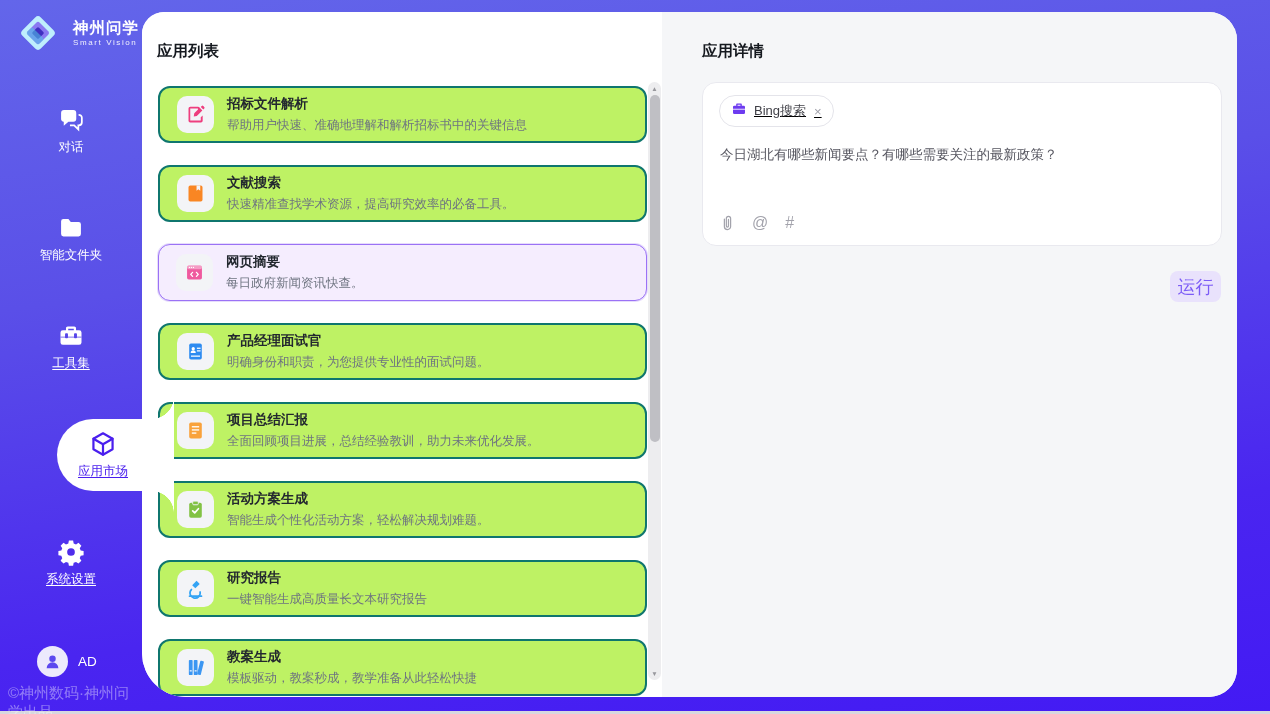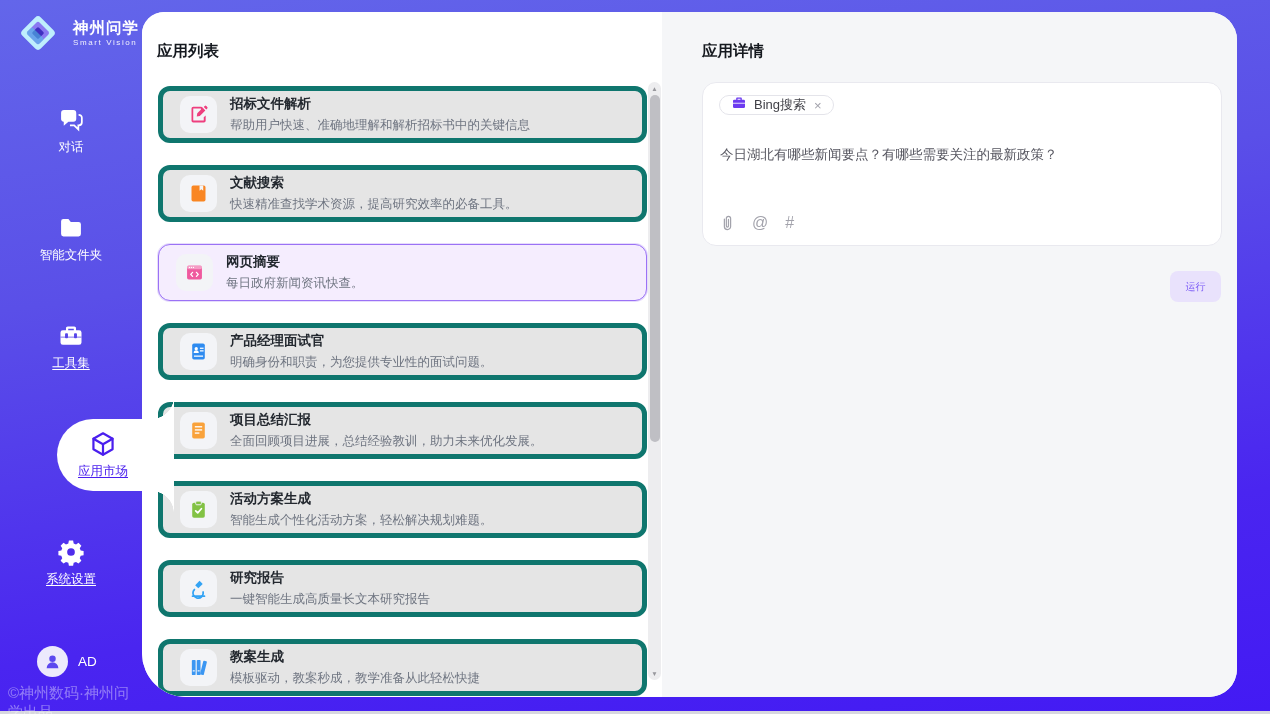--- a/index.html
+++ b/index.html
@@ -37,50 +37,50 @@
 
   
   .content { position:absolute; left:142px; top:12px; width:1095px; height:685px; display:flex;
              border-radius:22px 28px 28px 44px; overflow:hidden; background:#f5f6f8; }
   .list-panel { position:relative; width:520px; background:#fff; }
   .panel-title { font-size:15.5px; font-weight:bold; color:#15191f; }
   .list-panel .panel-title { position:absolute; left:15px; top:29px; }
   .cards { position:absolute; left:16px; top:74px; width:489px; }
 
   .card { display:flex; align-items:center; gap:13px; width:489px; height:57px; margin-bottom:22px;
-          padding-left:17px; background:#e5e5e5; border:5px solid #0f766e; border-radius:12px; cursor:pointer; }
+          padding-left:17px; background:#bef264; border:2px solid #0f766e; border-radius:12px; cursor:pointer; }
   .card.selected { background:#f5edfe; border:1px solid #9b72f5; box-shadow:0 0 0 1px rgba(155,114,245,.25); }
   .tile { width:37px; height:37px; border-radius:10px; background:#f3f4f7; display:flex; align-items:center; justify-content:center; flex:none; }
   .tile svg { width:21px; height:21px; display:block; }
   .card-txt { display:flex; flex-direction:column; gap:4px; }
   .card-title { font-size:13.5px; font-weight:bold; color:#23282f; }
   .card-desc { font-size:12.5px; color:#6e7480; }
 
   
   .sb-track { position:absolute; left:506px; top:70px; width:13px; height:598px; background:#ededef; border-radius:7px; }
   .sb-arrow { position:absolute; left:0; width:13px; text-align:center; font-size:6.5px; color:#97979c; cursor:pointer; }
   .sb-up { top:3px; } .sb-down { bottom:3px; }
   .sb-thumb { position:absolute; left:1.5px; top:13px; width:10px; height:347px; background:#bfbfc4; border-radius:5px; cursor:pointer; }
 
   
   .detail-panel { position:relative; flex:1; background:#f5f6f8; }
   .detail-panel .panel-title { position:absolute; left:40px; top:29px; }
   .prompt-card { position:absolute; left:40px; top:70px; width:520px; height:164px; background:#fff;
                  border:1px solid #e9e9ef; border-radius:14px; }
-  .chip { position:absolute; left:16px; top:12px; height:20px; display:inline-flex; align-items:center; gap:7px;
-          padding:0 11px; background:#fff; border:1px solid #e4e4ea; border-radius:17px; cursor:pointer; }
+  .chip { position:absolute; left:16px; top:12px; height:32px; display:inline-flex; align-items:center; gap:7px;
+          padding:0 11px; background:#fff; border:1px solid #e4e4ea; border-radius:17px; cursor:pointer;text-decoration:underline; }
   .chip svg { width:16px; height:16px; }
   .chip-label { font-size:13px; color:#3f3f46; }
   .chip-x { font-size:13px; color:#a1a1aa; margin-left:1px; cursor:pointer; }
   .prompt-text { position:absolute; left:17px; top:62px; width:480px; font-size:13.5px; color:#55555f; line-height:19px; }
   .composer-icons { position:absolute; left:17px; bottom:13px; display:flex; align-items:center; gap:17px; color:#a3a3ac; }
   .composer-icons .cic { font-size:16px; line-height:18px; cursor:pointer; color:#a3a3ac; }
   .composer-icons svg { width:15px; height:18px; display:block; }
   .run-btn { position:absolute; right:16px; top:259px; width:51px; height:31px; background:#e9e2fc; color:#7c5cf6;
-             font-size:10px; border:none; border-radius:8px; cursor:pointer; font-family:inherit; }
+             font-size:18px; border:none; border-radius:8px; cursor:pointer; font-family:inherit; }
 </style>
 </head>
 <body>
 
 <div class="page">
   <div class="app-bg"></div>
 
   <aside class="sidebar">
     <div class="logo">
       <div class="logo-mark">

